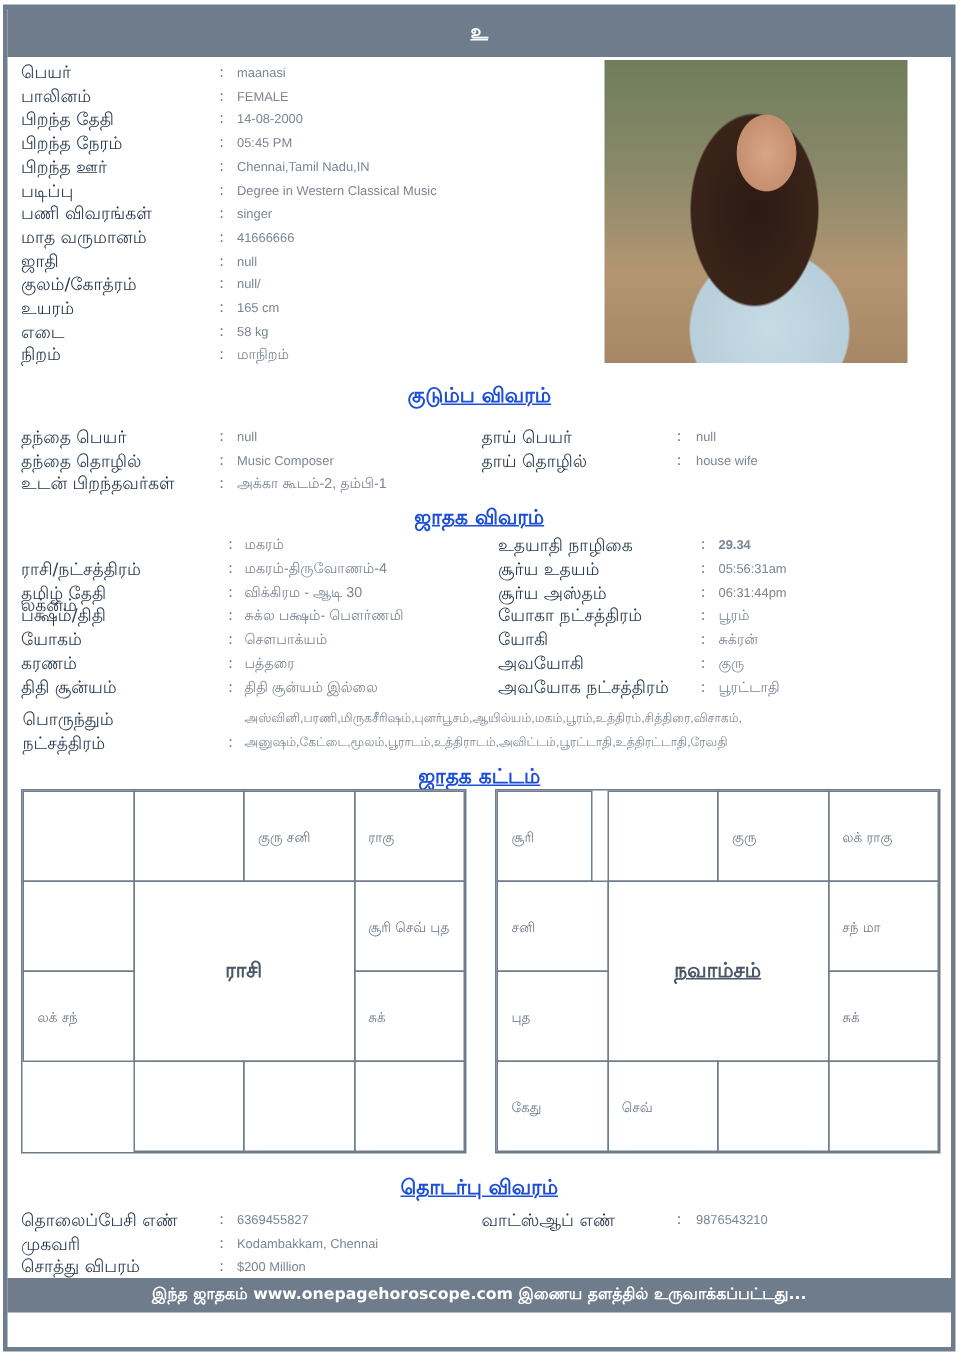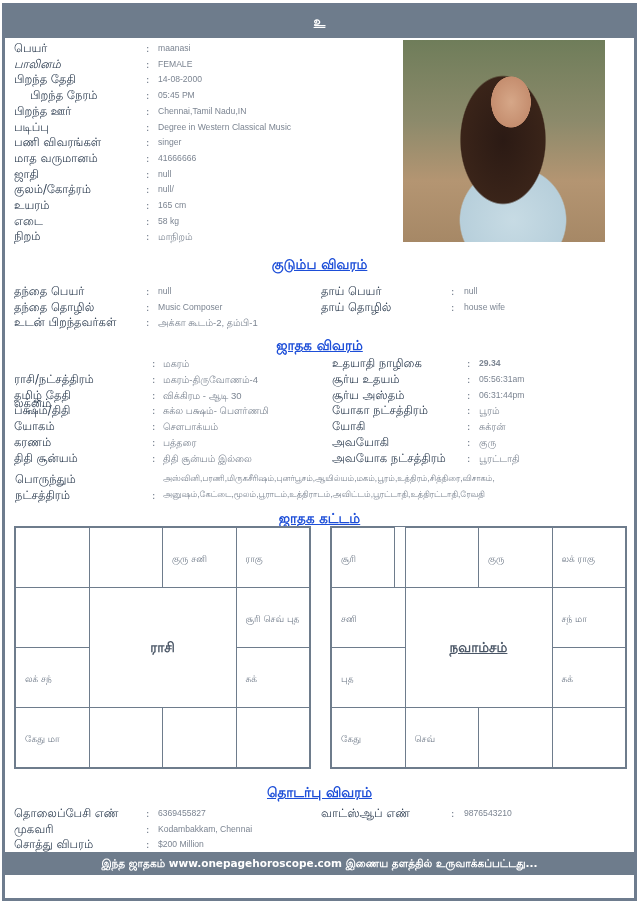--- a/index.html
+++ b/index.html
@@ -49,31 +49,31 @@
 
   <div class="header">உ</div>
 
   <div id="personal">
       <div>
         <div class="lbl" style="left: 9px; top: 35px;">பெயர்</div>
         <div class="colon" style="left: 141px; top: 37px;">:</div>
         <div class="val" style="left: 153px; top: 37px;">maanasi</div>
       </div>
       <div>
-        <div class="lbl" style="left: 9px; top: 50.7px; font-style: italic;">பாலினம்</div>
+        <div class="lbl" style="left: 9px; top: 50.7px;">பாலினம்</div>
         <div class="colon" style="left: 141px; top: 52.7px;">:</div>
         <div class="val" style="left: 153px; top: 52.7px;">FEMALE</div>
       </div>
       <div>
         <div class="lbl" style="left: 9px; top: 66.4px;">பிறந்த தேதி</div>
         <div class="colon" style="left: 141px; top: 68.4px;">:</div>
         <div class="val" style="left: 153px; top: 68.4px;">14-08-2000</div>
       </div>
       <div>
-        <div class="lbl" style="left: 9px; top: 82.1px; margin-left: 16px;">பிறந்த நேரம்</div>
+        <div class="lbl" style="left: 9px; top: 82.1px;">பிறந்த நேரம்</div>
         <div class="colon" style="left: 141px; top: 84.1px;">:</div>
         <div class="val" style="left: 153px; top: 84.1px;">05:45 PM</div>
       </div>
       <div>
         <div class="lbl" style="left: 9px; top: 97.8px;">பிறந்த ஊர்</div>
         <div class="colon" style="left: 141px; top: 99.8px;">:</div>
         <div class="val" style="left: 153px; top: 99.8px;">Chennai,Tamil Nadu,IN</div>
       </div>
       <div>
         <div class="lbl" style="left: 9px; top: 113.5px;">படிப்பு</div>
@@ -232,21 +232,20 @@
 
   <div class="chart" style="left:9px;" id="rasi">
       <div class="cell" style="left: 0px; top: 0px; width: 74.5px; height: 61px;"></div>
       <div class="cell" style="left: 73.5px; top: 0px; width: 74.5px; height: 61px;"></div>
       <div class="cell" style="left: 147px; top: 0px; width: 74.5px; height: 61px;">குரு சனி</div>
       <div class="cell" style="left: 220.5px; top: 0px; width: 74.5px; height: 61px;">ராகு</div>
       <div class="cell" style="left: 0px; top: 60px; width: 74.5px; height: 61px;"></div>
       <div class="cell" style="left: 220.5px; top: 60px; width: 74.5px; height: 61px;">சூரி செவ் புத</div>
       <div class="cell" style="left: 0px; top: 120px; width: 74.5px; height: 61px;">லக் சந்</div>
       <div class="cell" style="left: 220.5px; top: 120px; width: 74.5px; height: 61px;">சுக்</div>
-      <div class="cell" style="left: 0px; top: 180px; width: 74.5px; height: 61px;">கேது மா</div>
       <div class="cell" style="left: 73.5px; top: 180px; width: 74.5px; height: 61px;"></div>
       <div class="cell" style="left: 147px; top: 180px; width: 74.5px; height: 61px;"></div>
       <div class="cell" style="left: 220.5px; top: 180px; width: 74.5px; height: 61px;"></div>
       <div class="center-cell" style="left: 73.5px; top: 60px; width: 148px; height: 121px;">ராசி</div>
     </div>
   <div class="chart" style="left:325px;" id="navamsam">
       <div class="cell" style="left: 0px; top: 0px; width: 64px; height: 61px;">சூரி</div>
       <div class="cell" style="left: 73.5px; top: 0px; width: 74.5px; height: 61px;"></div>
       <div class="cell" style="left: 147px; top: 0px; width: 74.5px; height: 61px;">குரு</div>
       <div class="cell" style="left: 220.5px; top: 0px; width: 74.5px; height: 61px;">லக் ராகு</div>

